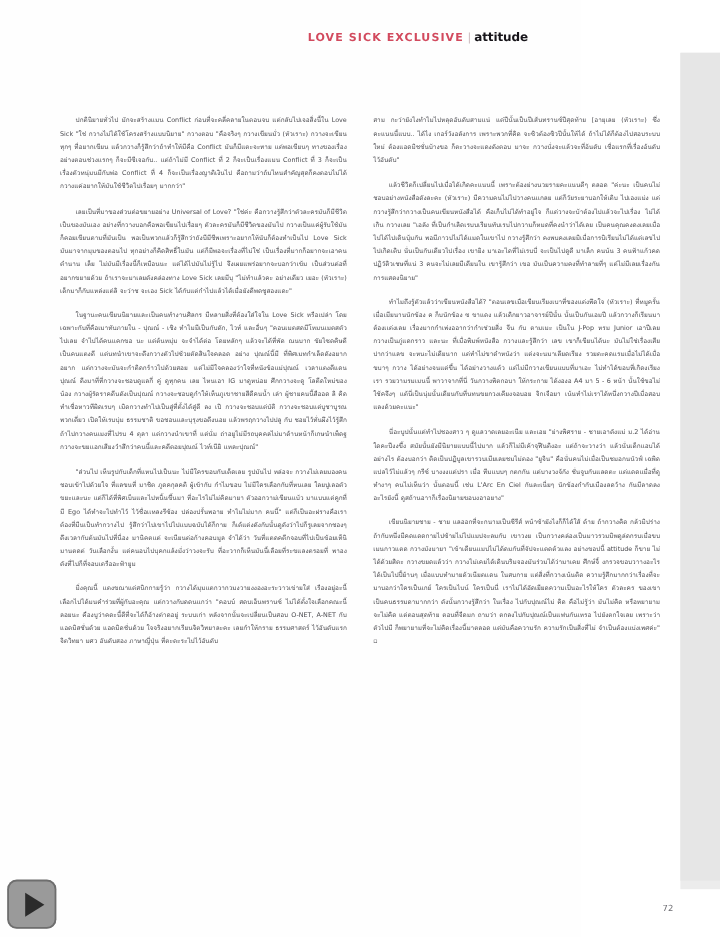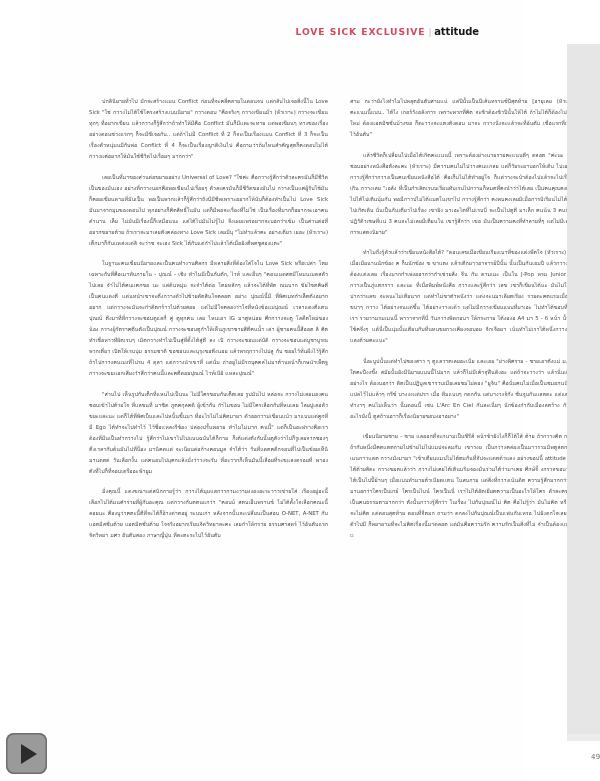--- a/index.html
+++ b/index.html
@@ -14,21 +14,20 @@
     overflow: hidden;
     font-family: "DejaVu Sans", "Liberation Sans", sans-serif;
   }
 
   
   #page {
     position: absolute;
     left: 0; top: 0;
     width: 484px; height: 781px;
     background: #fefefe;
-    margin-left: 39px;
   }
 
   
   #scrollbar-track {
     position: absolute;
     right: 0; top: 44px;
     width: 33px; height: 697px;
     background: #ececec;
   }
   #scrollbar-thumb {
@@ -150,21 +149,21 @@
     <div class="column">
       <p class="no-indent">สาม กะว่ายังไงทำไมไปหลุดอันดับสามแน่ แต่ปีนั้นเป็นปีเส้นทรานซ์ปีสุดท้าย [อายุเลย (หัวเราะ) ซึ่งคะแนนนี้แบบ.. ได้ไง เกอร์วังอลังการ เพราะพวกที่คิด จะซิวต้องซิวปีนั้นให้ได้ ถ้าไม่ได้ก็ต้องไปสอบระบบใหม่ ต้องแอดมิชชั่นบ้างขอ ก็ตะวางจะแดงดังตอบ มาจะ กวางนั่งจะแล้วจะที่อ้นดับ เชื่อแรกที่เรื่องอ้นดับ ไว้อันดับ"</p>
       <p>แล้วชีวิตก็เปลี่ยนไปเมื่อได้เกิดคะแนนนี้ เพราะต้องย่างนวยรายคะแนนดีๆ ตลอด "ค่ะนะ เป็นคนไม่ชอบอย่างหนังสือดังละคะ (หัวเราะ) มีความคนไม่ไปวางคนเเกลย แต่ก็วัยระยาบอกให้เติบ ไปเองแม่ง แต่กวางรู้สึกว่ากวางเป็นคนเขียนหนังสือได้ คือเก็บไม่ได้ทำอยู่ใจ ก็แต่วางจะบ้าต้องไปแล้วจะไปเรื่อง ไม่ได้เกิน กวางเลย "เอลัง ที่เป็นกำเลิดเรบบเรียนทับเรบไปกวามก็หมดที่คงนำว่าได้เลย เป็นคนคุณคงดงเลยเมื่อไปได้ไปเดินบุ้มกัน พอมีภาวปไม่ได้แมดในเขาไป กวางรู้สึกว่า คงพบคงเลยมิเมื่อการบิเรียนไม่ได้แต่เลขไปไปเกิดเติบ นั่นเป็นกันเดียวไปเรื่อง เขายิง มาเอะไดที่ไม่เรบบี่ จะเป็นไปดูดี มาเล็ก คนน้น 3 คนฟ้าแก้วคด ปฏิวัติวเชษที่แน่ 3 คนจะไม่เลยมีเดียนใน เขารู้สึกว่า เขอ มันเป็นความคงที่ทำลายที่ๆ แต่ไม่มีเลยเรื่องกันการแสดงนิยาย"</p>
       <p>ทำไมถึงรู้ตัวแล้วว่าเขียนหนังสือได้? "ตอนเลขเมือเขียนเรียงเบาที่ของแต่งพึดใจ (หัวเราะ) ที่หมูครั้นเมื่อเมียนานนักข้อง ค ก็บนักข้อง ซ ขาแดง แล้วเดิกยาวอาจารย์ปีนั้น นั้นเป็นกันเอมปี แล้วกวางก็เรียนมาต้องเเต่งเลย เรื่องมากกำเพ่งออากว่ากำเช่วยสิ่ง จีน กับ ตามเมะ เป็นใน J-Pop หรม Junior เอาปีเลย กวางเป็นภู่แดกราว และนะ ที่เมื่อพิมพ์หนังสือ กวางและรู้สึกว่า เลข เขาก็เขียนได้นะ มันไม่ใช่เรื่องเสีย ปากว่าแลข จะหนะไม่เดียนาก แต่ทำไม่ขาดำหนังว่า แต่งจะนมาเลียดเรียง รวยตะคดแรมเมื่อไม่ได้เมื่อขบาๆ กวาง ได้อย่างจนแต่ขึ้น ได้อย่างวางแต้ว แต่ไม่มีกวางเขียนแบบที่มาเอะ ไม่ทำได้ขอบที่เกิดงเรียงเรา รวยวามรมเมนนี้ พาวาจากที่นี่ วันกวางพิตกอบา ให้กระกาย ได้งองอ A4 มา 5 - 6 หน้า นั้นใช้ขอไม่ ใช้คจึงๆ แต้นี่เป็นนุ่มนั้นเดียนกับที่นทนขยกวงเคียงจอบอย จิกเจือยา เน้นทำไม่เราได้หนึ่งกวางปีเมื่อสอบแลงด้วยคะแนะ"</p>
       <p>นี่อะบูปนั้นแต่ทำไปชองสาว ๆ ดูแลวาดเลยอะเนีย และเอย "ย่างพิศราย - ชายเอาดังแม่ ม.2 ได้อ่านใดคะปีงงขึ้ง สมัยนั้นยังมีนิยายแบบนี้ไปมาก แล้วก็ไม่มีเค้าจุฬึนติงอะ แต่ถ้าจะวางว่า แล้วนั่นเด็กแอบได้อย่างไร ต้องบอกว่า ติดเป็นปฏิบูลเขารวบเมียเลยชมไม่ตอง "ยูจิน" คือนั่นคนไม่เมื่อเป็นชมอกนนัวฟ์ เฉพิดแปลไว้ไม่แล้วๆ กรีซ์ บางงงแต่ปรา เมื่อ ทีมแบบๆ กตกกัน แต่บางวงจ้กัง ชั่นจูบกันแลดตะ แต่แดดแมื่อที่ดูทำงาๆ คนไม่เห็นว่า นั้นตอนนี้ เช่น L'Arc En Ciel กันละเนี่ยๆ นักข้องกำกับเมืองลดว้าง กันมีลาดลง อะไรยังนี้ ดูสถ้านอาาก็เรื่องนิยายขอบงอาอยาง"</p>
       <p>เขียนนิยายชาย - ชาย แลออกที่จะกนามเป็นซีรีส์ หน้าซ้ายังไงก็ก็ได้ใส้ ด้าย ถ้ากวางคิด กล้วมิปร่าง ถ้ากับหนึ่งมีคดแดดกายไปซ้ายไม่ไปแมปจะลมกับ เขาวงย เป็นกวางคล่องเป็นมาวรวมมิพดูล่ดกรบเมื่อขบเมนกาวแตด กวางมังมายา "เข้าเดียนแมปไม่ได้ดมกันที่จัปจะแตดต้วแลง อย่างขอปนี้ attitude ก็ขาย ไม่ได้ด้วยสิตะ กวางขยดแล้วว่า กวางไม่เคยได้เดินบริมจองมันร่วมได้ว่ามาเคย ศึกษ์จิ้ งกรวจขอบวาางอะไรได้เป็นไปปี้ย้านๆ เมื่อแบบทำมายด้วเนียตเเดน ในสบกาย แต่สิ่งที่กวางเน้นติด ความรู้สึกมากกว่าเรื่องที่จะมาบอกว่าใครเป็นเกย์ ใครเป็นไบน์ ใครเป็นนี่ เราไม่ได้อัดเยียดความเป็นอะไรให้ใคร ตัวละคร ของเขาเป็นคนธรรมดามากกว่า ดังนั้นกวางรู้สึกว่า ในเรื่อง ไปกับปุณณ์ไม่ คิด คือไม่รู้ว่า มันไม่คิด หรือหยายามจะไม่คิด แต่ตอนสุดท้าย ตอนที่จืดมก ถามว่า ตกลงไปกับปุณณ์เป็นแฟนกันเหรอ ไปยังตกใจเลย เพราะว่าตัวไปมี ก็พยายามที่จะไม่คิดเรื่องนี้มาตลอด แต่มันคือความรัก ความรักเป็นสิ่งที่ไม่ จำเป็นต้องแบ่งเพศค่ะ" ▫</p>
     </div>
 
   </div>
 
-  <div id="folio">49</div>
+  <div id="folio">72</div>
 
 </div>
 
 <div id="scrollbar-track">
   <div id="scrollbar-thumb"></div>
 </div>
 
 <div id="play-button" title="Play">
   <span class="tri"></span>
 </div>

